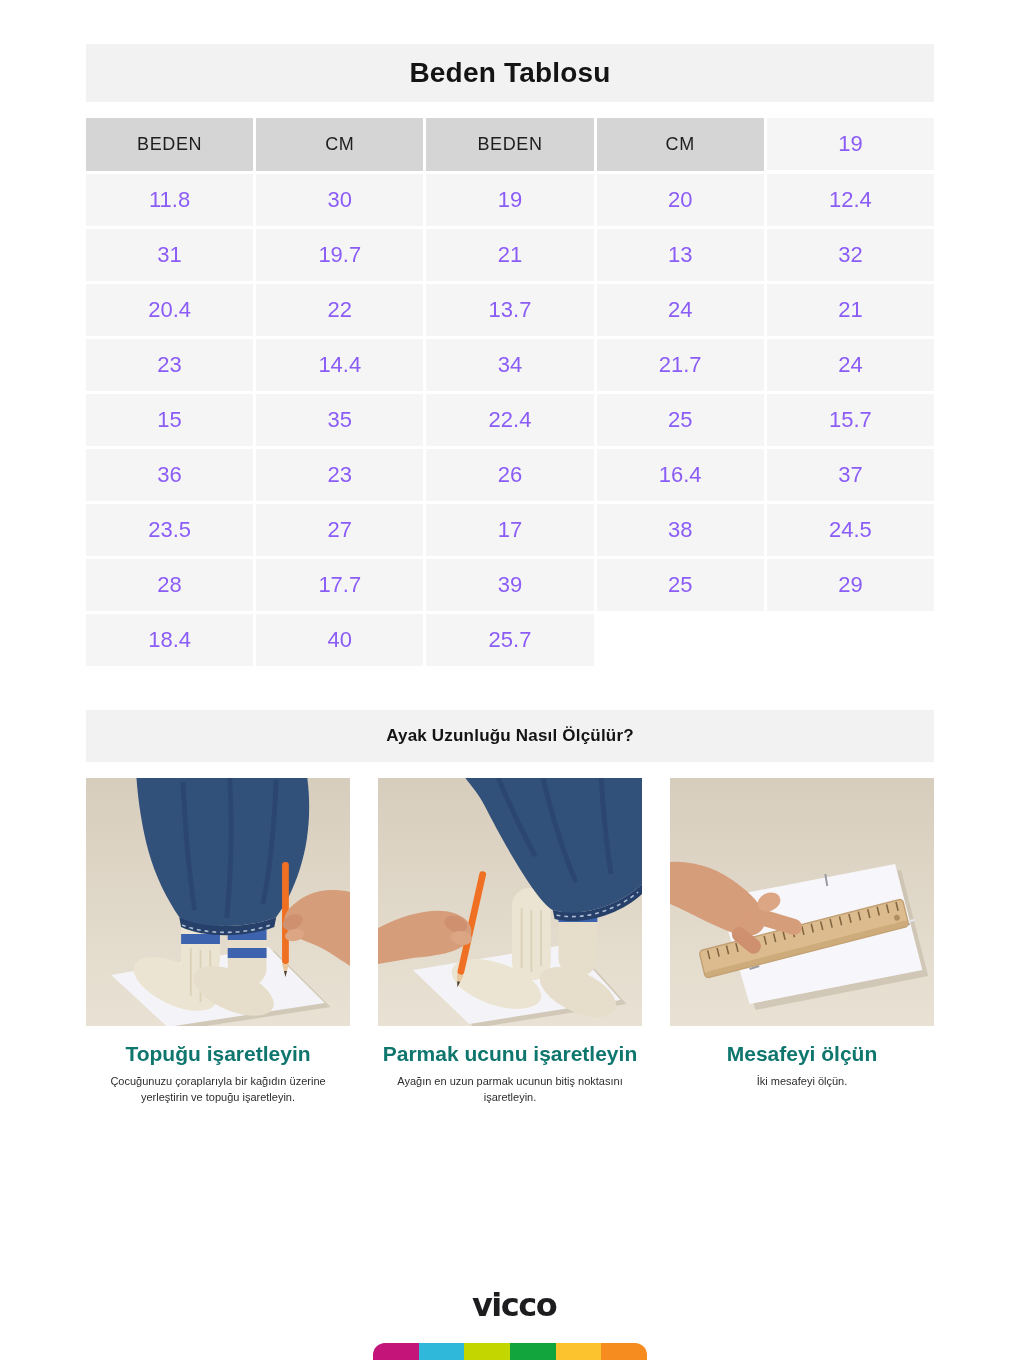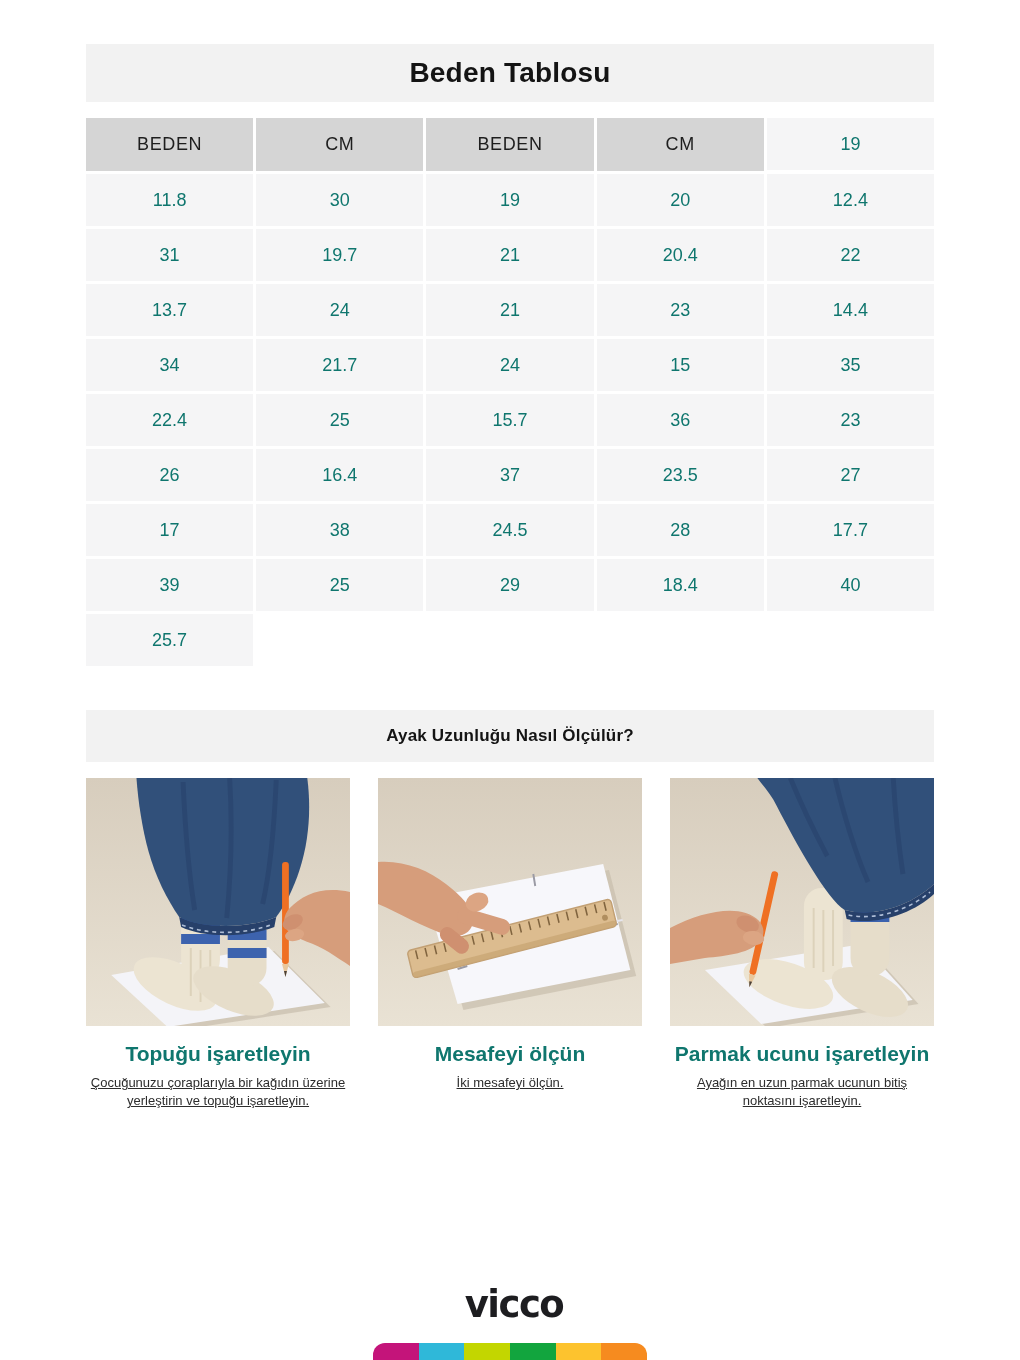--- a/index.html
+++ b/index.html
@@ -18,34 +18,34 @@
 
   .size-grid{
     display:grid;grid-template-columns:repeat(5,1fr);gap:3px;
   }
   .size-grid .th{
     background:#d5d5d5;height:53px;display:flex;align-items:center;justify-content:center;
     font-size:18px;color:#1e1e1e;letter-spacing:.6px;
   }
   .size-grid .cell{
     background:#f5f5f6;height:52px;display:flex;align-items:center;justify-content:center;
-    font-size:18px;color:#0f766e;
+    font-size:22px;color:#8b5cf6;
   }
 
   .measure-bar{height:52px;font-size:17px;}
 
   .steps-row{display:flex;gap:28px;}
   .step{flex:1;min-width:0;text-align:center;}
   .photo{width:100%;height:248px;display:block;}
   .step-heading{font-size:21px;font-weight:700;color:#0f766e;margin:16px 0 8px;}
-  .step-desc{font-size:13px;line-height:1.42;color:#2d2d2d;text-decoration:underline;}
+  .step-desc{font-size:11px;line-height:1.42;color:#2d2d2d;}
 
   .brand{position:absolute;left:0;width:1020px;top:1282px;text-align:center;}
   .brand-logo{
-    font-size:37px;font-weight:900;letter-spacing:-1.5px;color:#1d1d20;line-height:46px;
+    font-size:32px;font-weight:900;letter-spacing:-1.5px;color:#1d1d20;line-height:46px;
     font-family:"DejaVu Sans","Liberation Sans",sans-serif;
     padding-left:8px;
   }
   .brand-color-bar{
     position:absolute;left:373px;top:1343px;width:274px;height:28px;
     display:flex;overflow:hidden;border-radius:12px 12px 0 0;
   }
   .bar-seg{flex:1;height:100%;}
 </style>
 </head>
@@ -67,20 +67,22 @@
 
     <div class="cell">19</div>
         <div class="cell">11.8</div>
         <div class="cell">30</div>
         <div class="cell">19</div>
         <div class="cell">20</div>
         <div class="cell">12.4</div>
         <div class="cell">31</div>
         <div class="cell">19.7</div>
         <div class="cell">21</div>
+        <div class="cell">13</div>
+        <div class="cell">32</div>
         <div class="cell">20.4</div>
         <div class="cell">22</div>
         <div class="cell">13.7</div>
         <div class="cell">24</div>
         <div class="cell">21</div>
         <div class="cell">23</div>
         <div class="cell">14.4</div>
         <div class="cell">34</div>
         <div class="cell">21.7</div>
         <div class="cell">24</div>
@@ -154,20 +156,54 @@
           <ellipse cx="213" cy="144" rx="11" ry="7" transform="rotate(-24 213 144)" fill="#cf9070"></ellipse>
           <ellipse cx="215" cy="157" rx="10" ry="6" transform="rotate(-12 215 157)" fill="#dca583"></ellipse>
         </svg>
         <div class="step-heading">Topuğu işaretleyin</div>
         <div class="step-desc">Çocuğunuzu çoraplarıyla bir kağıdın üzerine yerleştirin ve topuğu işaretleyin.</div>
       </div>
 
       <div class="step">
         <svg class="photo" viewBox="0 0 272 248" preserveAspectRatio="none">
           <rect width="272" height="248" fill="url(#bgA)"></rect>
+          <polygon points="42,196 204,170 256,226 100,250" fill="#c8beac" opacity=".7"></polygon>
+          <polygon points="36,192 198,166 250,222 94,246" fill="#f4f4f8"></polygon>
+
+          <ellipse cx="122" cy="206" rx="48" ry="21" transform="rotate(18 122 206)" fill="#ece4d2"></ellipse>
+          <rect x="138" y="110" width="40" height="92" rx="18" fill="#ece4d2"></rect>
+          <path d="M148,130 v60 M158,132 v62 M168,132 v56" stroke="#d8cdb4" stroke-width="2" fill="none" opacity=".8"></path>
+
+          <ellipse cx="206" cy="214" rx="42" ry="20" transform="rotate(24 206 214)" fill="#e6ddca"></ellipse>
+          <rect x="186" y="104" width="40" height="94" rx="18" fill="#e6ddca"></rect>
+          <rect x="186" y="116" width="40" height="10" fill="#3d63ae"></rect>
+          <rect x="186" y="134" width="40" height="10" fill="#3d63ae"></rect>
+
+          <path d="M90,0 L272,0 L272,106 C248,128 210,140 180,132 C162,122 128,62 110,28 C104,16 96,8 90,0 Z" fill="#31507a"></path>
+          <path d="M170,0 C178,34 192,78 204,104 M230,0 C232,34 236,70 240,96 M124,0 C134,24 150,56 162,78" stroke="#27406a" stroke-width="5" fill="none" opacity=".55"></path>
+          <path d="M180,132 C210,140 248,128 272,106 L272,116 C250,136 212,148 182,141 Z" fill="#27406a"></path>
+          <path d="M184,137 C212,143 246,132 268,114" stroke="#aebdd6" stroke-width="1.6" stroke-dasharray="4 4" fill="none"></path>
+
+          <g transform="rotate(13 96 150)">
+            <rect x="92" y="92" width="7" height="106" rx="3" fill="#ef7023"></rect>
+            <polygon points="92,198 99,198 95.5,211" fill="#e9c79c"></polygon>
+            <polygon points="94,205 97,205 95.5,211" fill="#4a4038"></polygon>
+          </g>
+
+          <path d="M0,150 C28,136 58,129 78,135 C94,140 100,151 94,162 C85,175 58,178 36,180 L0,186 Z" fill="#d69d7b"></path>
+          <ellipse cx="80" cy="146" rx="12" ry="8" transform="rotate(20 80 146)" fill="#cf9070"></ellipse>
+          <ellipse cx="86" cy="160" rx="11" ry="7" transform="rotate(8 86 160)" fill="#dca583"></ellipse>
+        </svg>
+        <div class="step-heading">Parmak ucunu işaretleyin</div>
+        <div class="step-desc">Ayağın en uzun parmak ucunun bitiş noktasını işaretleyin.</div>
+      </div>
+
+      <div class="step">
+        <svg class="photo" viewBox="0 0 272 248" preserveAspectRatio="none">
+          <rect width="272" height="248" fill="url(#bgA)"></rect>
           <polygon points="56,126 238,92 266,198 88,232" fill="#c8beac" opacity=".7"></polygon>
           <polygon points="50,120 232,86 260,192 82,226" fill="#f7f7fb"></polygon>
           <path d="M66,176 L252,142" stroke="#e6e6ee" stroke-width="2"></path>
           <path d="M160,96 L162,108 M236,148 L247,146 M92,188 L82,191" stroke="#9a9aa4" stroke-width="2"></path>
 
           <g transform="rotate(-14 140 160)">
             <rect x="30" y="146" width="216" height="28" rx="4" fill="#dcbc8f" stroke="#c2a074" stroke-width="1.5"></rect>
             <line x1="38" y1="152" x2="240" y2="152" stroke="#80643f" stroke-width="9" stroke-dasharray="1.6 8.4"></line>
             <rect x="30" y="168" width="216" height="6" rx="3" fill="#c9a674" opacity=".8"></rect>
             <circle cx="236" cy="163" r="3" fill="#b08e5f"></circle>
@@ -175,54 +211,20 @@
 
           <path d="M0,84 C26,82 52,92 70,106 C86,118 98,130 98,142 C98,154 86,161 71,157 C48,150 20,134 0,126 Z" fill="#d69d7b"></path>
           <rect x="84" y="128" width="56" height="16" rx="8" transform="rotate(16 84 128)" fill="#d69d7b"></rect>
           <rect x="70" y="146" width="34" height="15" rx="7.5" transform="rotate(38 70 146)" fill="#cf9070"></rect>
           <ellipse cx="102" cy="124" rx="12" ry="9" transform="rotate(-20 102 124)" fill="#dca583"></ellipse>
         </svg>
         <div class="step-heading">Mesafeyi ölçün</div>
         <div class="step-desc">İki mesafeyi ölçün.</div>
       </div>
 
-      <div class="step">
-        <svg class="photo" viewBox="0 0 272 248" preserveAspectRatio="none">
-          <rect width="272" height="248" fill="url(#bgA)"></rect>
-          <polygon points="42,196 204,170 256,226 100,250" fill="#c8beac" opacity=".7"></polygon>
-          <polygon points="36,192 198,166 250,222 94,246" fill="#f4f4f8"></polygon>
-
-          <ellipse cx="122" cy="206" rx="48" ry="21" transform="rotate(18 122 206)" fill="#ece4d2"></ellipse>
-          <rect x="138" y="110" width="40" height="92" rx="18" fill="#ece4d2"></rect>
-          <path d="M148,130 v60 M158,132 v62 M168,132 v56" stroke="#d8cdb4" stroke-width="2" fill="none" opacity=".8"></path>
-
-          <ellipse cx="206" cy="214" rx="42" ry="20" transform="rotate(24 206 214)" fill="#e6ddca"></ellipse>
-          <rect x="186" y="104" width="40" height="94" rx="18" fill="#e6ddca"></rect>
-          <rect x="186" y="116" width="40" height="10" fill="#3d63ae"></rect>
-          <rect x="186" y="134" width="40" height="10" fill="#3d63ae"></rect>
-
-          <path d="M90,0 L272,0 L272,106 C248,128 210,140 180,132 C162,122 128,62 110,28 C104,16 96,8 90,0 Z" fill="#31507a"></path>
-          <path d="M170,0 C178,34 192,78 204,104 M230,0 C232,34 236,70 240,96 M124,0 C134,24 150,56 162,78" stroke="#27406a" stroke-width="5" fill="none" opacity=".55"></path>
-          <path d="M180,132 C210,140 248,128 272,106 L272,116 C250,136 212,148 182,141 Z" fill="#27406a"></path>
-          <path d="M184,137 C212,143 246,132 268,114" stroke="#aebdd6" stroke-width="1.6" stroke-dasharray="4 4" fill="none"></path>
-
-          <g transform="rotate(13 96 150)">
-            <rect x="92" y="92" width="7" height="106" rx="3" fill="#ef7023"></rect>
-            <polygon points="92,198 99,198 95.5,211" fill="#e9c79c"></polygon>
-            <polygon points="94,205 97,205 95.5,211" fill="#4a4038"></polygon>
-          </g>
-
-          <path d="M0,150 C28,136 58,129 78,135 C94,140 100,151 94,162 C85,175 58,178 36,180 L0,186 Z" fill="#d69d7b"></path>
-          <ellipse cx="80" cy="146" rx="12" ry="8" transform="rotate(20 80 146)" fill="#cf9070"></ellipse>
-          <ellipse cx="86" cy="160" rx="11" ry="7" transform="rotate(8 86 160)" fill="#dca583"></ellipse>
-        </svg>
-        <div class="step-heading">Parmak ucunu işaretleyin</div>
-        <div class="step-desc">Ayağın en uzun parmak ucunun bitiş noktasını işaretleyin.</div>
-      </div>
-
     </div>
   </div>
 
   <div class="brand">
     <div class="brand-logo">vicco</div>
   </div>
   <div class="brand-color-bar">
 
   <div class="bar-seg" style="background: rgb(196, 20, 122);"></div>
       <div class="bar-seg" style="background: rgb(47, 184, 217);"></div>

